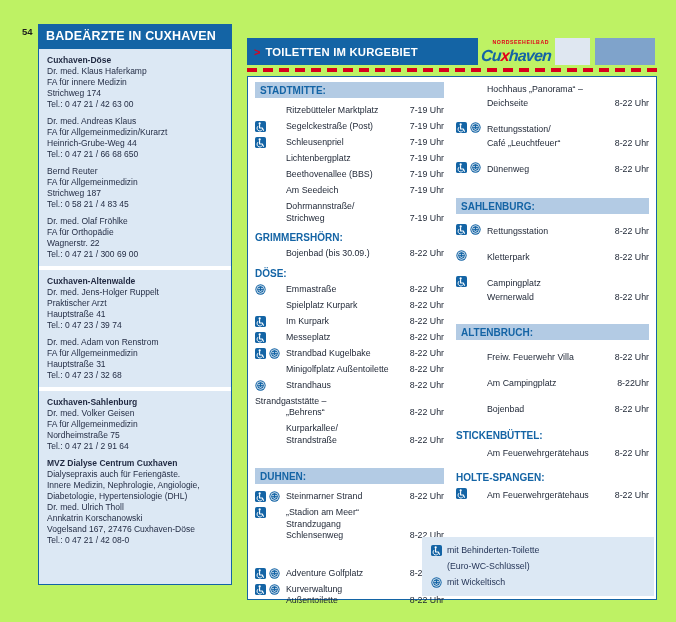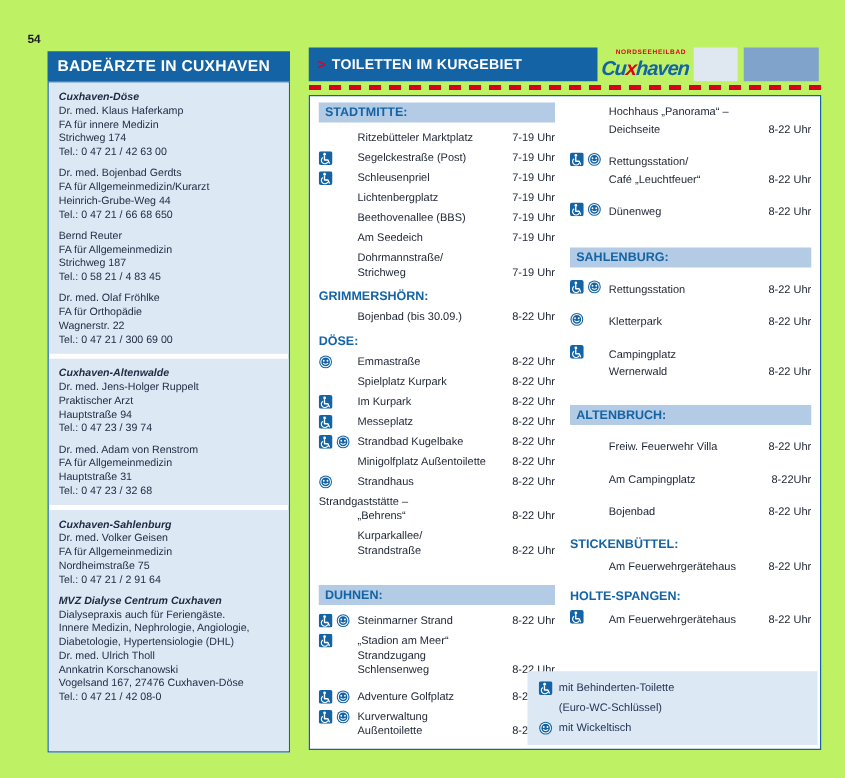--- a/index.html
+++ b/index.html
@@ -3,31 +3,31 @@
 <meta charset="utf-8">
 <style>
   html,body{margin:0;padding:0;}
   .page{position:relative;width:676px;height:622px;background:#bef264;
         font-family:"Liberation Sans",sans-serif;overflow:hidden;}
 
   
   .page-num{position:absolute;left:22px;top:26px;font-size:9.5px;font-weight:bold;color:#1d1d1d;}
 
   
-  .sidebar{position:absolute;left:38px;top:41px;width:194px;}
+  .sidebar{position:absolute;left:38px;top:24px;width:194px;}
   .sb-header{background:#1464a5;color:#fff;font-weight:bold;font-size:12.5px;
              letter-spacing:.2px;padding:5px 0 5px 8px;}
   .sb-body{border:1.5px solid #1464a5;background:#fff;display:flex;flex-direction:column;
            gap:4px;height:537px;box-sizing:border-box;overflow:hidden;}
   .doctor-group{background:#dce8f4;padding:6px 8px;flex:0 0 auto;}
   .doctor-group:last-child{flex:1;}
   .doctor-entry{margin-bottom:6px;}
   .doctor-entry:last-child{margin-bottom:0;}
   .doctor-line{font-size:8.5px;line-height:11px;color:#1f2840;}
-  .doctor-line.bold{font-weight:bold;font-style:italic;}
+  .doctor-line.bold{font-weight:bold;}
 
   
   .main{position:absolute;left:247px;top:38px;width:410px;}
   .hdr{display:flex;align-items:flex-start;height:27px;}
   .title-bar{width:231px;height:27px;background:#1464a5;display:flex;align-items:center;
              box-sizing:border-box;padding-left:7px;flex:0 0 231px;}
   .arrow{color:#e2001a;font-weight:bold;font-size:11px;margin-right:5px;}
   .title-text{color:#fff;font-weight:bold;font-size:11.3px;letter-spacing:.2px;white-space:nowrap;}
   .logo{position:relative;width:68px;height:27px;margin-left:3px;flex:0 0 68px;}
   .logo-top{position:absolute;top:1px;right:0;font-size:5.2px;font-weight:bold;color:#e2001a;
@@ -50,21 +50,21 @@
 
   .row{display:flex;margin-bottom:4.5px;font-size:8.8px;color:#1c2433;}
   .icons{flex:0 0 31px;display:flex;gap:3px;align-self:flex-start;}
   .name{flex:1;line-height:11.5px;padding-right:3px;}
   .time{white-space:nowrap;align-self:flex-end;line-height:11.5px;}
   .row.hang .name{margin-left:-31px;}
   .row.hang .name div:not(:first-child){padding-left:31px;}
 
   
   .col-left .section:nth-child(4) .sec-title{margin-top:22px;}
-  .col-left .section:nth-child(4) .row:nth-child(3){margin-bottom:10px;}
+  .col-left .section:nth-child(4) .row:nth-child(3){margin-bottom:26px;}
   .col-left .section:nth-child(4) .row:nth-child(4){margin-top:8px;}
 
   
   .col-right .row{margin-bottom:12px;}
   .col-right .name{line-height:14px;}
   .col-right .time{line-height:14px;}
   .col-right .section:nth-child(2) .sec-title{margin-top:22px;}
   .col-right .section:nth-child(3) .sec-title{margin-top:20px;}
   .col-right .section:nth-child(4) .sec-title{margin-top:14px;}
   .col-right .sec-title.bar{margin-bottom:10px;}
@@ -92,21 +92,21 @@
     <div class="sb-body">
         <div class="doctor-group">
           <div class="doctor-entry">
             <div class="doctor-line bold">Cuxhaven-Döse</div>
             <div class="doctor-line">Dr. med. Klaus Haferkamp</div>
             <div class="doctor-line">FA für innere Medizin</div>
             <div class="doctor-line">Strichweg 174</div>
             <div class="doctor-line">Tel.: 0 47 21 / 42 63 00</div>
           </div>
           <div class="doctor-entry">
-            <div class="doctor-line">Dr. med. Bojenbad Gerdts</div>
+            <div class="doctor-line">Dr. med. Andreas Klaus</div>
             <div class="doctor-line">FA für Allgemeinmedizin/Kurarzt</div>
             <div class="doctor-line">Heinrich-Grube-Weg 44</div>
             <div class="doctor-line">Tel.: 0 47 21 / 66 68 650</div>
           </div>
           <div class="doctor-entry">
             <div class="doctor-line">Bernd Reuter</div>
             <div class="doctor-line">FA für Allgemeinmedizin</div>
             <div class="doctor-line">Strichweg 187</div>
             <div class="doctor-line">Tel.: 0 58 21 / 4 83 45</div>
           </div>
@@ -115,21 +115,21 @@
             <div class="doctor-line">FA für Orthopädie</div>
             <div class="doctor-line">Wagnerstr. 22</div>
             <div class="doctor-line">Tel.: 0 47 21 / 300 69 00</div>
           </div>
         </div>
         <div class="doctor-group">
           <div class="doctor-entry">
             <div class="doctor-line bold">Cuxhaven-Altenwalde</div>
             <div class="doctor-line">Dr. med. Jens-Holger Ruppelt</div>
             <div class="doctor-line">Praktischer Arzt</div>
-            <div class="doctor-line">Hauptstraße 94</div>
+            <div class="doctor-line">Hauptstraße 41</div>
             <div class="doctor-line">Tel.: 0 47 23 / 39 74</div>
           </div>
           <div class="doctor-entry">
             <div class="doctor-line">Dr. med. Adam von Renstrom</div>
             <div class="doctor-line">FA für Allgemeinmedizin</div>
             <div class="doctor-line">Hauptstraße 31</div>
             <div class="doctor-line">Tel.: 0 47 23 / 32 68</div>
           </div>
         </div>
         <div class="doctor-group">

